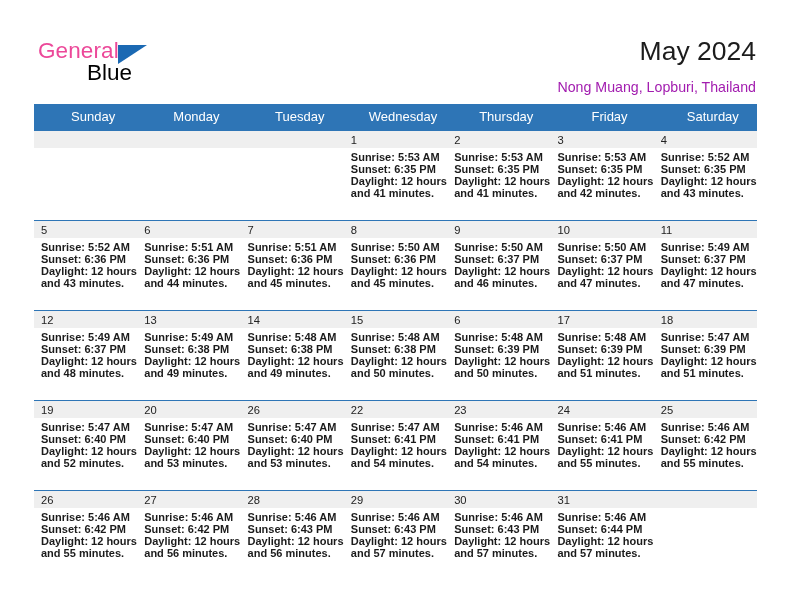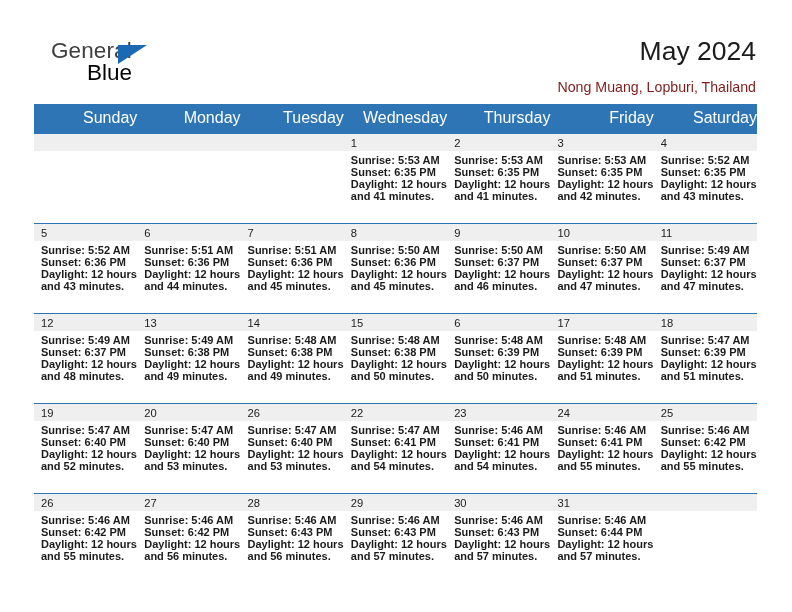--- a/index.html
+++ b/index.html
@@ -31,24 +31,24 @@
   }
   .logo {
     position: absolute;
     left: 34px;
     top: 38px;
     width: 190px;
     height: 48px;
   }
   .logo-general {
     position: absolute;
-    left: 17px;
+    left: 4px;
     top: 0;
     font-size: 22.5px;
-    color: #404040;
+    color: #ec4899;
     letter-spacing: 0.1px;
     font-family: "Liberation Sans", sans-serif;
   }
   .logo-tri {
     position: absolute;
     left: 84px;
     top: 7px;
     width: 0;
     height: 0;
     border-left: 29px solid #1b69b3;
@@ -71,40 +71,40 @@
     text-align: right;
     white-space: nowrap;
     font-weight: normal;
     margin-left: 48px;
   }
   .subtitle {
     position: absolute;
     right: 36px;
     top: 79px;
     font-size: 14.2px;
-    color: #7f1d1d;
+    color: #a21caf;
     text-align: right;
     white-space: nowrap;
   }
 
   
   .cal {
     position: absolute;
     left: 34px;
     top: 104px;
     width: 723px;
     border-collapse: collapse;
     table-layout: fixed;
   }
   .cal th {
     background: #2e75b6;
     color: #ffffff;
-    font-size: 16px;
+    font-size: 13px;
     font-weight: normal;
-    text-align: right;
+    text-align: center;
     padding: 5px 0 6px 15px;
     border: none;
   }
   .cal td {
     width: 103.28px;
     vertical-align: top;
     padding: 0;
     border: none;
     border-top: 1px solid #2e75b6;
     background: #ffffff;

